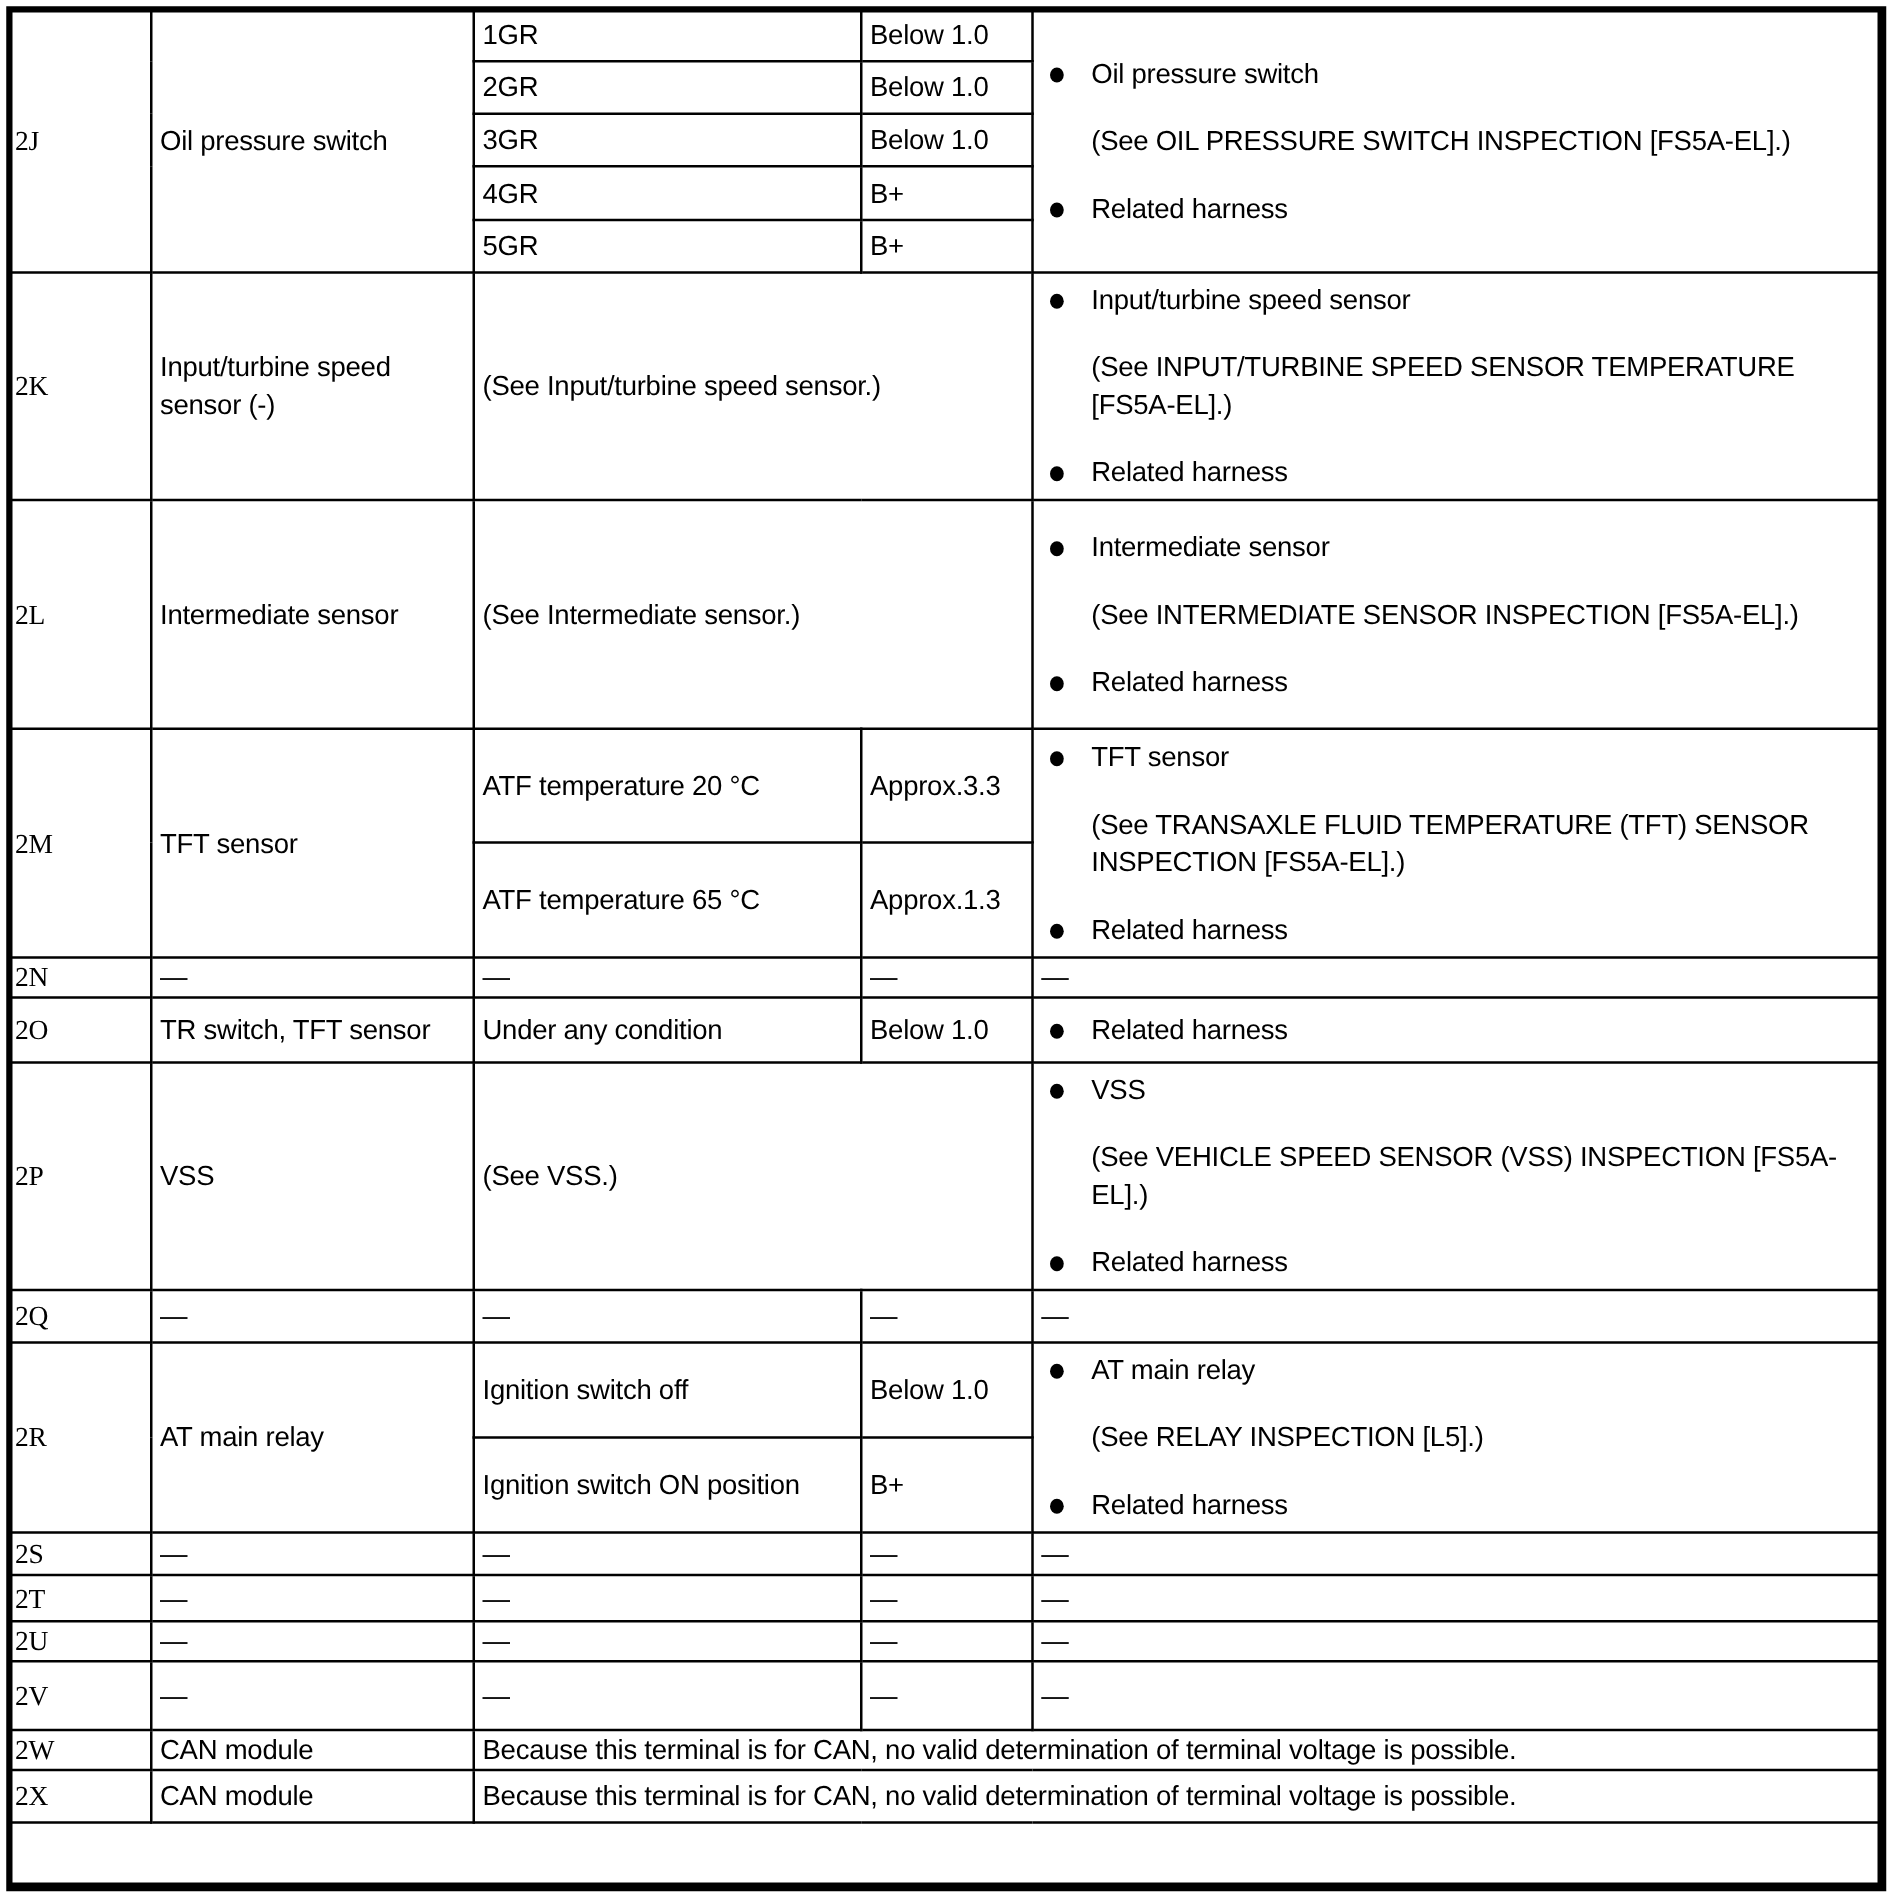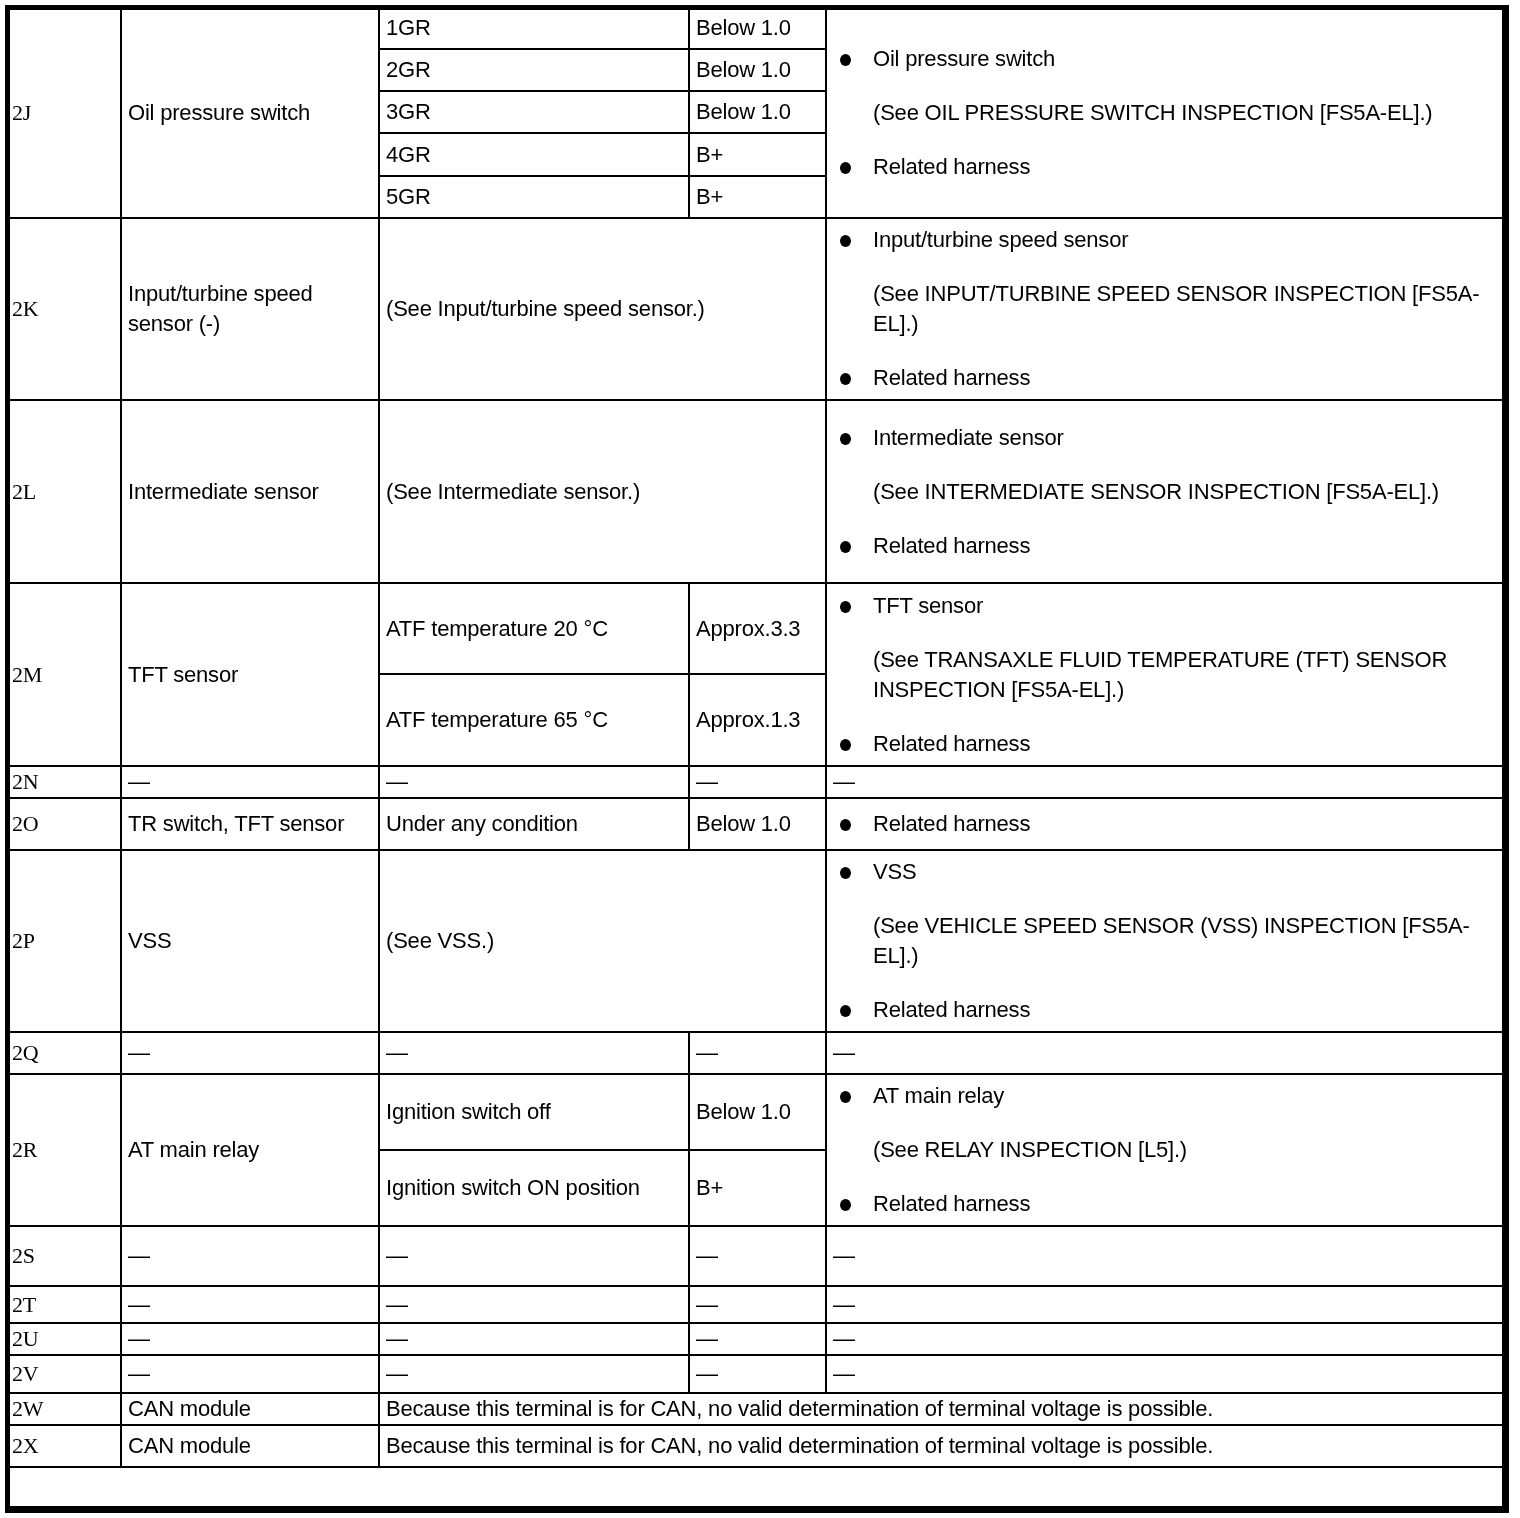--- a/index.html
+++ b/index.html
@@ -63,21 +63,21 @@
       <td>B+</td>
     </tr>
 
     <tr style="height:182px">
       <td class="c0">2K</td>
       <td>Input/turbine speed sensor (-)</td>
       <td colspan="2">(See Input/turbine speed sensor.)</td>
       <td class="notes">
         <span class="bl bullet">Input/turbine speed sensor</span>
         <span class="gap" style="display:block"></span>
-        <span class="bl">(See INPUT/TURBINE SPEED SENSOR INSPECTION [FS5A-EL].)</span>
+        <span class="bl">(See INPUT/TURBINE SPEED SENSOR TEMPERATURE [FS5A-EL].)</span>
         <span class="gap" style="display:block"></span>
         <span class="bl bullet">Related harness</span>
       </td>
     </tr>
 
     <tr style="height:183px">
       <td class="c0">2L</td>
       <td>Intermediate sensor</td>
       <td colspan="2">(See Intermediate sensor.)</td>
       <td class="notes">
@@ -157,21 +157,21 @@
         <span class="bl">(See RELAY INSPECTION [L5].)</span>
         <span class="gap" style="display:block"></span>
         <span class="bl bullet">Related harness</span>
       </td>
     </tr>
     <tr style="height:76px">
       <td>Ignition switch ON position</td>
       <td>B+</td>
     </tr>
 
-    <tr style="height:60px">
+    <tr style="height:34px">
       <td class="c0">2S</td>
       <td>—</td>
       <td>—</td>
       <td>—</td>
       <td>—</td>
     </tr>
 
     <tr style="height:37px">
       <td class="c0">2T</td>
       <td>—</td>
@@ -181,21 +181,21 @@
     </tr>
 
     <tr style="height:28px">
       <td class="c0">2U</td>
       <td>—</td>
       <td>—</td>
       <td>—</td>
       <td>—</td>
     </tr>
 
-    <tr style="height:38px">
+    <tr style="height:55px">
       <td class="c0">2V</td>
       <td>—</td>
       <td>—</td>
       <td>—</td>
       <td>—</td>
     </tr>
 
     <tr style="height:25px">
       <td class="c0">2W</td>
       <td>CAN module</td>

